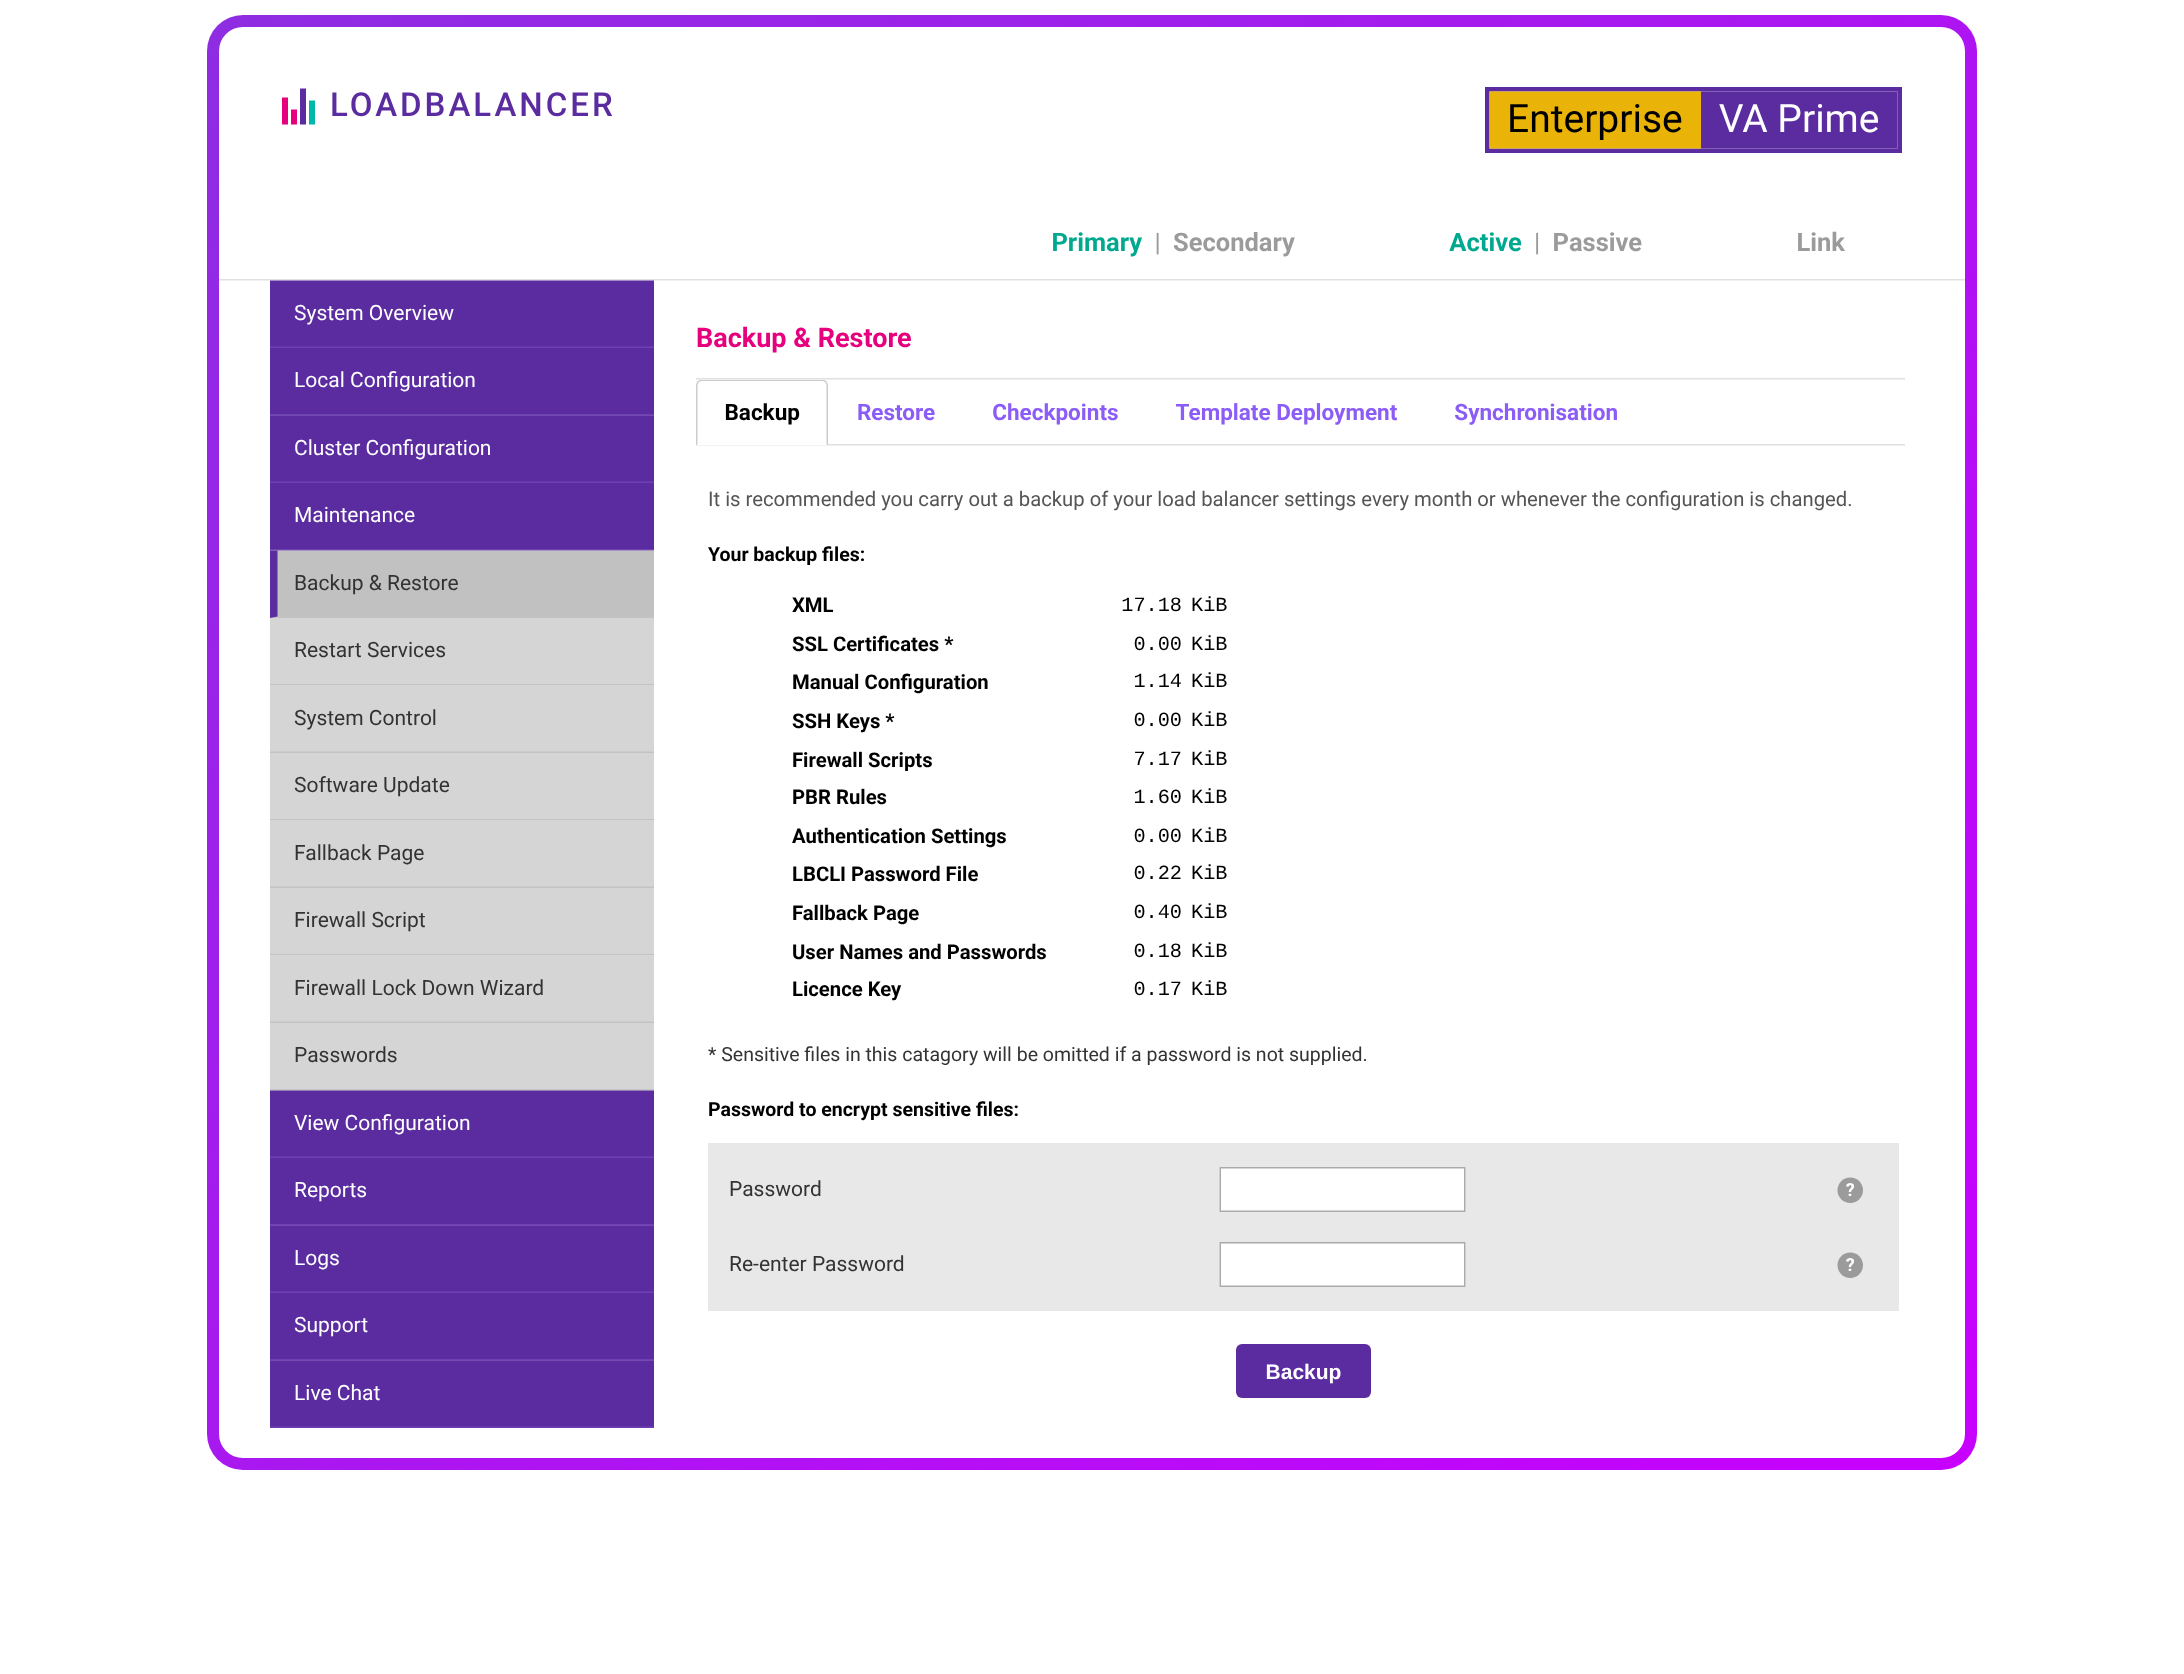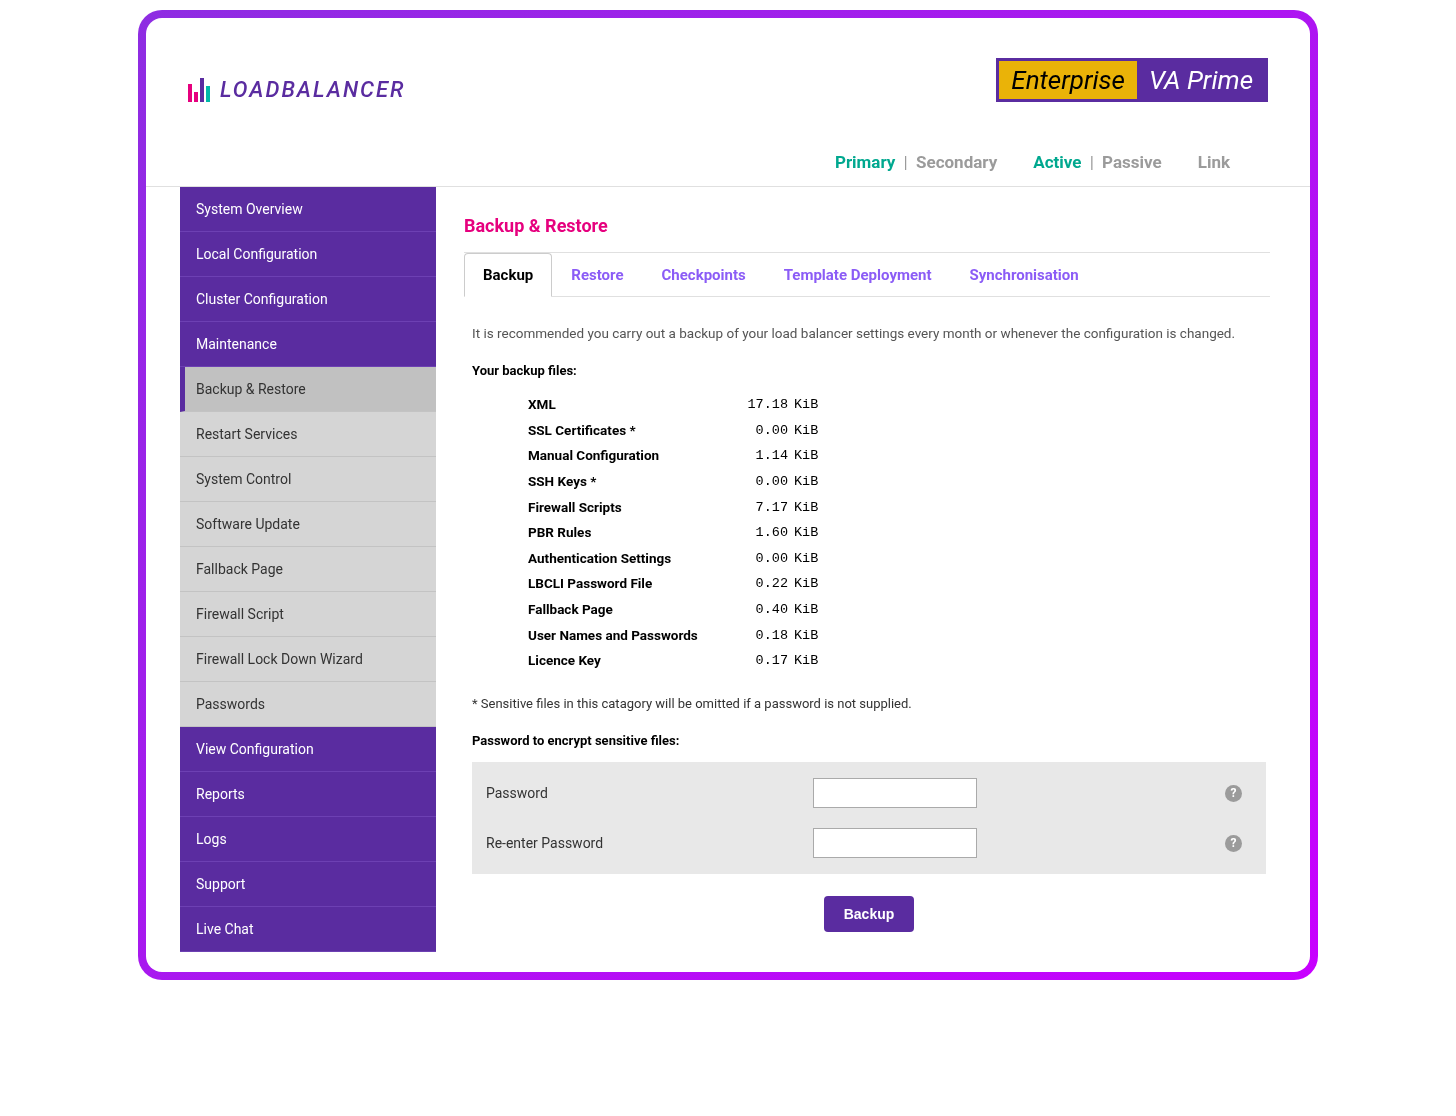--- a/index.html
+++ b/index.html
@@ -17,23 +17,22 @@
     }
     .inner {
       background: #fff;
       border-radius: 16px;
       overflow: hidden;
       min-height: 900px;
     }
     .header {
       display: flex;
       justify-content: space-between;
-      align-items: flex-end;
+      align-items: flex-start;
       padding: 40px 42px 20px 42px;
-      font-style: italic;
     }
     .logo {
       display: flex;
       align-items: center;
       gap: 10px;
     }
     .logo-bars {
       display: flex;
       align-items: flex-end;
       gap: 2px;
@@ -65,21 +64,21 @@
       font-weight: 400;
     }
     .badge-right {
       background: #5a2ca0;
       color: #fff;
       padding: 4px 12px;
     }
     .status-bar {
       display: flex;
       justify-content: flex-end;
-      gap: 36px;
+      gap: 103px;
       padding: 30px 80px 14px 0;
       font-size: 17px;
       font-weight: 700;
       color: #9b9b9b;
       border-bottom: 1px solid #e0e0e0;
     }
     .status-bar .active { color: #00a88f; }
     .status-sep { color: #9b9b9b; font-weight: 400; margin: 0 4px; }
     .body {
       display: flex;

